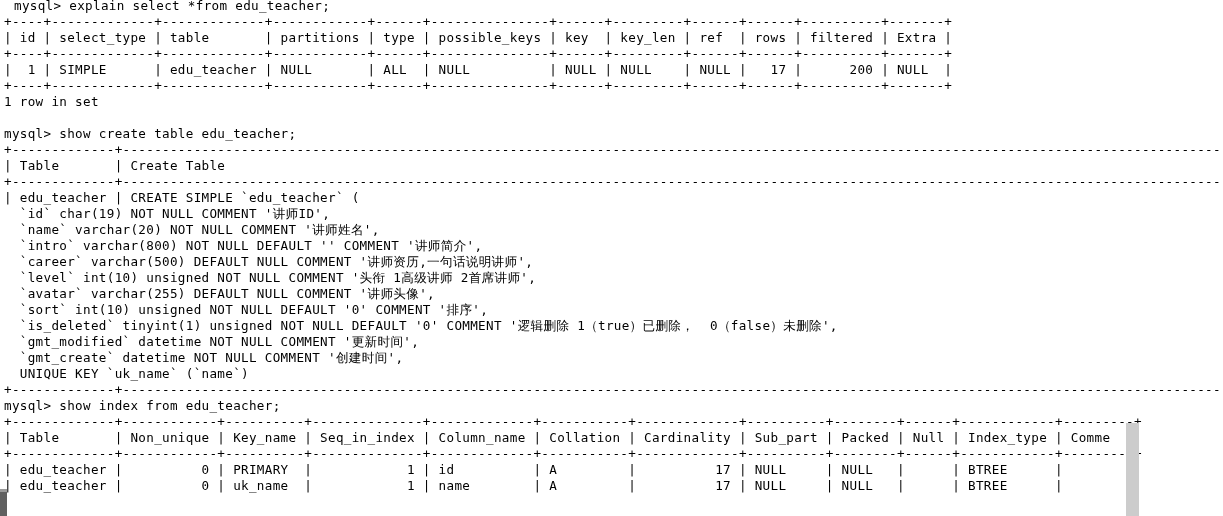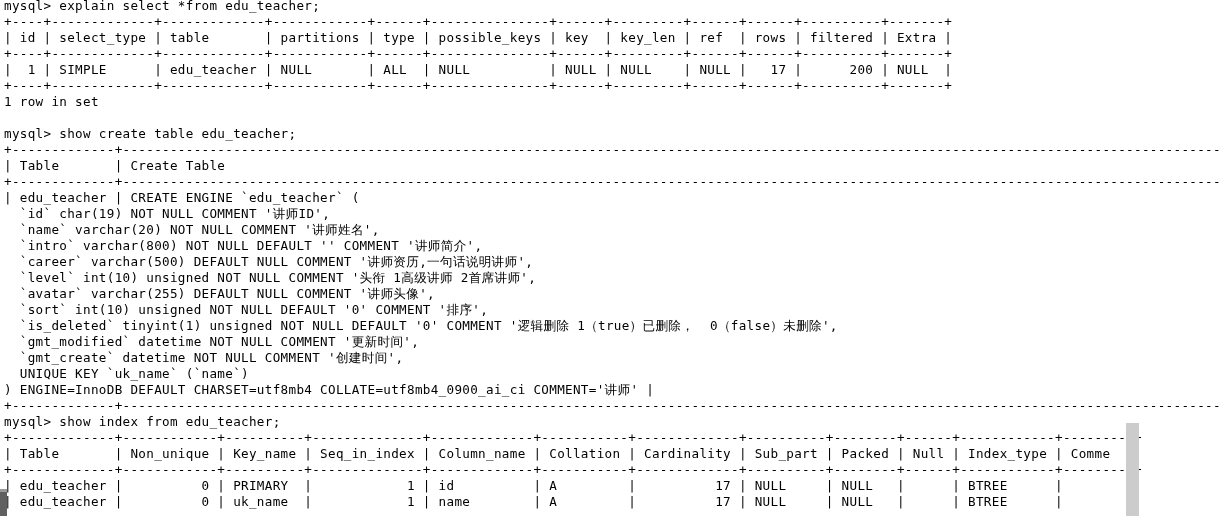--- a/index.html
+++ b/index.html
@@ -30,20 +30,21 @@
     font-size: 12.6px;
     letter-spacing: 0.32px;
     color: #000000;
     white-space: pre;
     font-family: "DejaVu Sans Mono", "Liberation Mono", monospace;
     padding-left: 4px;
   }
   .line.first {
     height: 14px;
     line-height: 12px;
+    margin-left: 10px;
   }
   
   #vscroll-track {
     position: absolute;
     right: 84px;
     top: 423px;
     width: 13px;
     height: 93px;
     background: #cccccc;
   }
@@ -75,33 +76,32 @@
       <div class="line">| id | select_type | table       | partitions | type | possible_keys | key  | key_len | ref  | rows | filtered | Extra |</div>
       <div class="line">+----+-------------+-------------+------------+------+---------------+------+---------+------+------+----------+-------+</div>
       <div class="line">|  1 | SIMPLE      | edu_teacher | NULL       | ALL  | NULL          | NULL | NULL    | NULL |   17 |      200 | NULL  |</div>
       <div class="line">+----+-------------+-------------+------------+------+---------------+------+---------+------+------+----------+-------+</div>
       <div class="line">1 row in set</div>
       <div class="line"></div>
       <div class="line">mysql&gt; show create table edu_teacher;</div>
       <div class="line">+-------------+----------------------------------------------------------------------------------------------------------------------------------------------+</div>
       <div class="line">| Table       | Create Table                                                                                                                                 |</div>
       <div class="line">+-------------+----------------------------------------------------------------------------------------------------------------------------------------------+</div>
-      <div class="line">| edu_teacher | CREATE ENGINE `edu_teacher` (</div>
+      <div class="line">| edu_teacher | CREATE SIMPLE `edu_teacher` (</div>
       <div class="line">  `id` char(19) NOT NULL COMMENT '讲师ID',</div>
       <div class="line">  `name` varchar(20) NOT NULL COMMENT '讲师姓名',</div>
       <div class="line">  `intro` varchar(800) NOT NULL DEFAULT '' COMMENT '讲师简介',</div>
       <div class="line">  `career` varchar(500) DEFAULT NULL COMMENT '讲师资历,一句话说明讲师',</div>
       <div class="line">  `level` int(10) unsigned NOT NULL COMMENT '头衔 1高级讲师 2首席讲师',</div>
       <div class="line">  `avatar` varchar(255) DEFAULT NULL COMMENT '讲师头像',</div>
       <div class="line">  `sort` int(10) unsigned NOT NULL DEFAULT '0' COMMENT '排序',</div>
       <div class="line">  `is_deleted` tinyint(1) unsigned NOT NULL DEFAULT '0' COMMENT '逻辑删除 1（true）已删除，  0（false）未删除',</div>
       <div class="line">  `gmt_modified` datetime NOT NULL COMMENT '更新时间',</div>
       <div class="line">  `gmt_create` datetime NOT NULL COMMENT '创建时间',</div>
       <div class="line">  UNIQUE KEY `uk_name` (`name`)</div>
-      <div class="line">) ENGINE=InnoDB DEFAULT CHARSET=utf8mb4 COLLATE=utf8mb4_0900_ai_ci COMMENT='讲师' |</div>
       <div class="line">+-------------+----------------------------------------------------------------------------------------------------------------------------------------------+</div>
       <div class="line">mysql&gt; show index from edu_teacher;</div>
       <div class="line">+-------------+------------+----------+--------------+-------------+-----------+-------------+----------+--------+------+------------+---------+</div>
       <div class="line">| Table       | Non_unique | Key_name | Seq_in_index | Column_name | Collation | Cardinality | Sub_part | Packed | Null | Index_type | Comme</div>
       <div class="line">+-------------+------------+----------+--------------+-------------+-----------+-------------+----------+--------+------+------------+---------+</div>
       <div class="line">| edu_teacher |          0 | PRIMARY  |            1 | id          | A         |          17 | NULL     | NULL   |      | BTREE      |</div>
       <div class="line">| edu_teacher |          0 | uk_name  |            1 | name        | A         |          17 | NULL     | NULL   |      | BTREE      |</div>
     </div>
 
   <div id="vscroll-track"></div>

